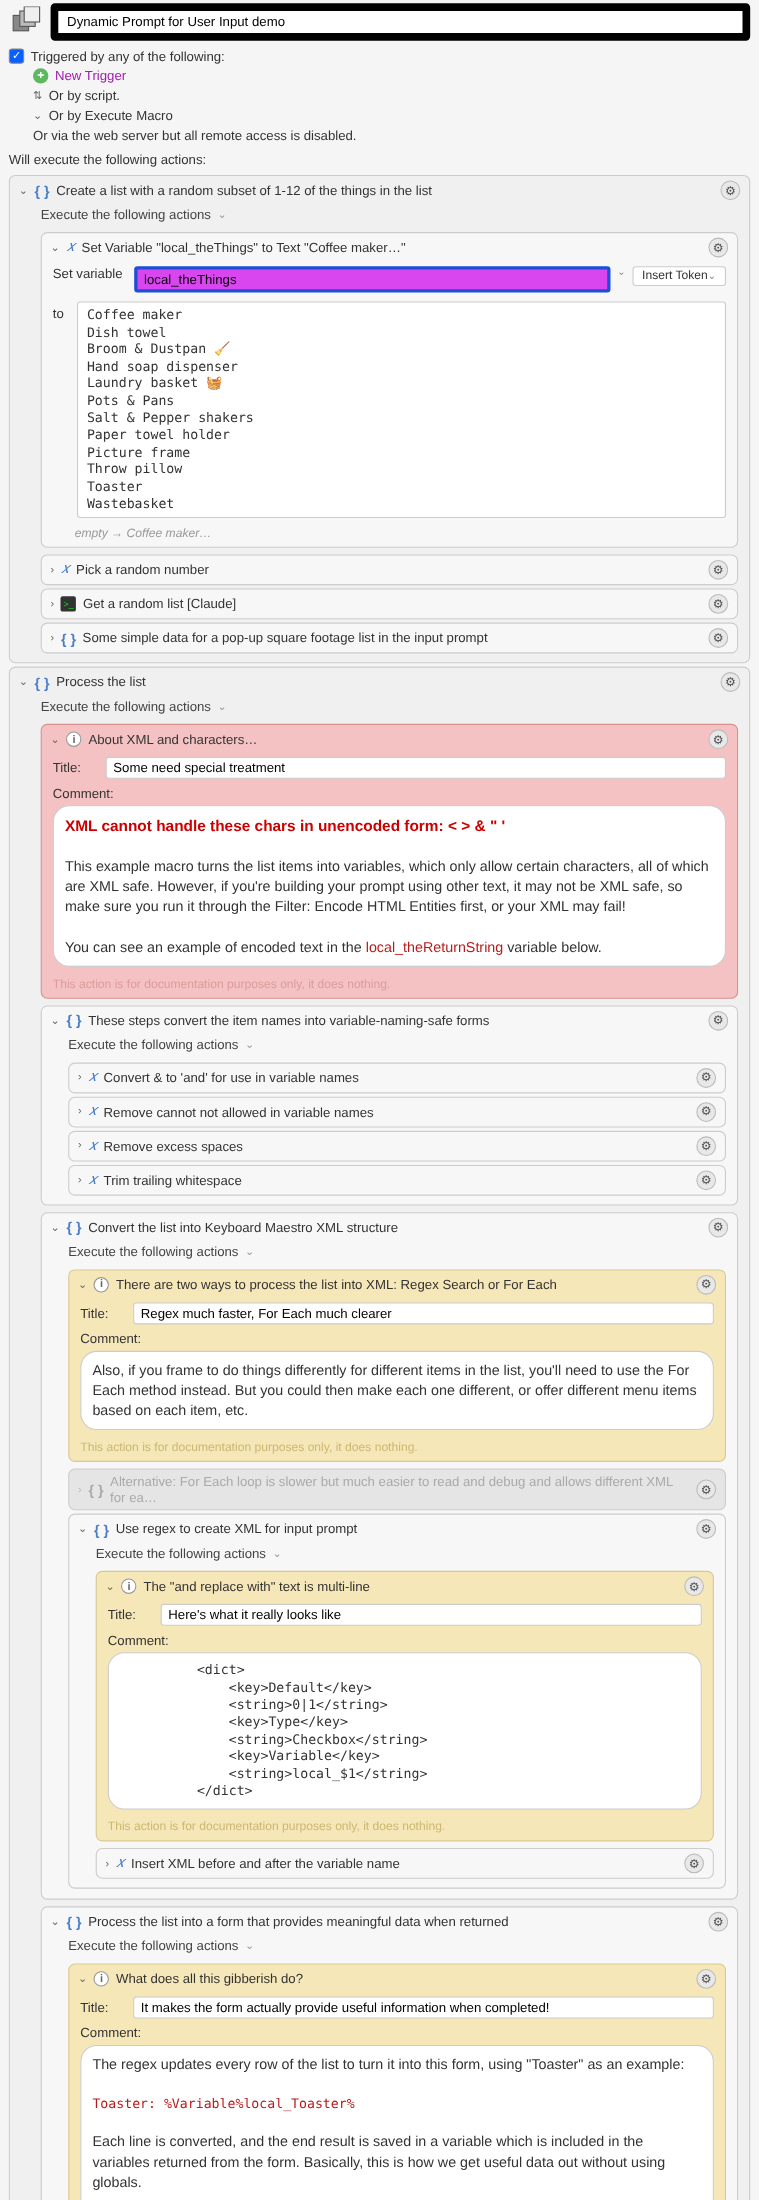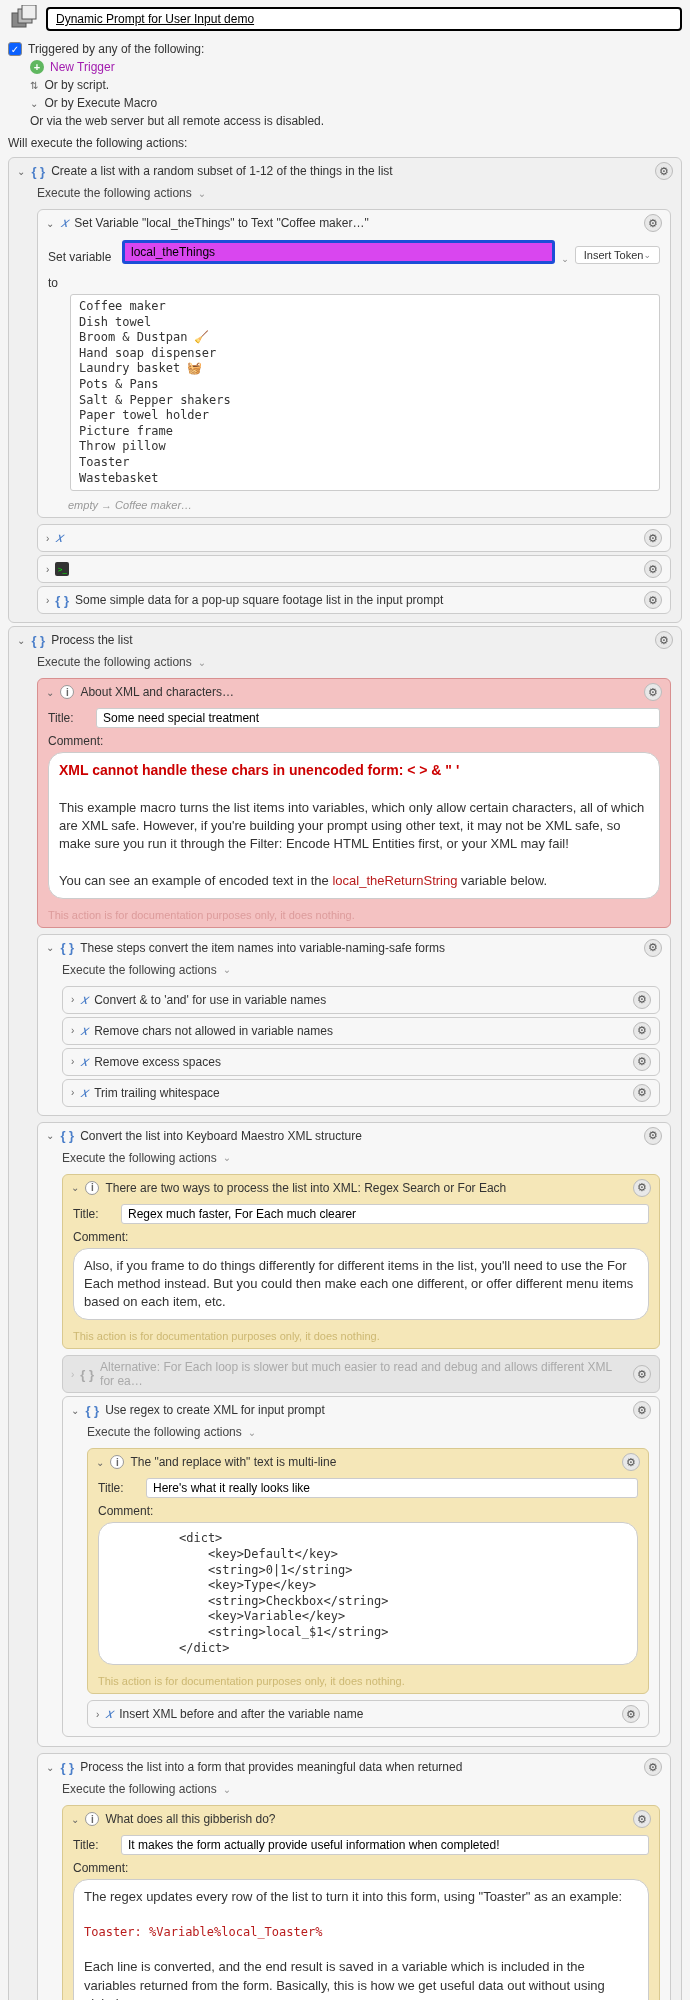--- a/index.html
+++ b/index.html
@@ -17,25 +17,24 @@
     padding: 3px 8px;
     gap: 6px;
   }
   .app-icon {
     width: 32px; height: 32px;
     display: flex; align-items: center; justify-content: center;
   }
   .title-field {
     flex: 1;
     background: #fff;
-    border: 2px solid #000000;
+    border: 7px solid #000000;
     border-radius: 4px;
     padding: 3px 8px;
     font-size: 12px;
-    text-decoration: underline;
   }
   .trigger-section {
     padding: 2px 8px;
     font-size: 12px;
   }
   .trigger-row {
     display: flex;
     align-items: center;
     gap: 6px;
     padding: 2px 0;
@@ -133,21 +132,21 @@
     margin: 3px 10px 6px 28px;
     background: #f7f7f7;
     border: 1px solid #ccc;
     border-radius: 6px;
   }
   .nested-deeper {
     margin: 3px 10px 6px 24px;
   }
   .set-var-row {
     display: flex;
-    align-items: flex-end;
+    align-items: flex-start;
     padding: 4px 10px;
     gap: 6px;
   }
   .set-var-label { font-size: 12px; min-width: 68px; }
   .var-input {
     flex: 1;
     background: #d946ef;
     border: 3px solid #1d4ed8;
     border-radius: 3px;
     padding: 2px 6px;
@@ -174,21 +173,20 @@
   .code-box {
     flex: 1;
     background: #fff;
     border: 1px solid #ccc;
     border-radius: 3px;
     padding: 4px 8px;
     font-family: "Menlo", "Monaco", monospace;
     font-size: 12px;
     line-height: 1.3;
     white-space: pre;
-    margin-top: 22px;
   }
   .empty-row {
     padding: 4px 30px 6px;
     font-size: 11px;
     color: #999;
     font-style: italic;
   }
   .collapsed-action {
     margin: 3px 10px 3px 28px;
     background: #f7f7f7;
@@ -373,26 +371,28 @@
 Throw pillow
 Toaster
 Wastebasket</div>
       </div>
       <div class="empty-row">empty → Coffee maker…</div>
     </div>
 
     <div class="collapsed-action">
       <span class="chevron">›</span>
       <span class="var-icon">𝑥</span>
+      <span class="action-title">Pick a random number</span>
       <span class="gear-icon gear-right">⚙</span>
     </div>
 
     <div class="collapsed-action">
       <span class="chevron">›</span>
       <span class="terminal-icon">&gt;_</span>
+      <span class="action-title">Get a random list [Claude]</span>
       <span class="gear-icon gear-right">⚙</span>
     </div>
 
     <div class="collapsed-action" style="margin-bottom:8px;">
       <span class="chevron">›</span>
       <span class="braces-icon">{ }</span>
       <span class="action-title">Some simple data for a pop-up square footage list in the input prompt</span>
       <span class="gear-icon gear-right">⚙</span>
     </div>
   </div>
@@ -446,21 +446,21 @@
       </div>
       <div class="collapsed-action collapsed-inner">
         <span class="chevron">›</span>
         <span class="var-icon">𝑥</span>
         <span class="action-title">Convert &amp; to 'and' for use in variable names</span>
         <span class="gear-icon gear-right">⚙</span>
       </div>
       <div class="collapsed-action collapsed-inner">
         <span class="chevron">›</span>
         <span class="var-icon">𝑥</span>
-        <span class="action-title">Remove chars not allowed in variable names</span>
+        <span class="action-title">Remove cannot not allowed in variable names</span>
         <span class="gear-icon gear-right">⚙</span>
       </div>
       <div class="collapsed-action collapsed-inner">
         <span class="chevron">›</span>
         <span class="var-icon">𝑥</span>
         <span class="action-title">Remove excess spaces</span>
         <span class="gear-icon gear-right">⚙</span>
       </div>
       <div class="collapsed-action collapsed-inner" style="margin-bottom:8px;">
         <span class="chevron">›</span>

